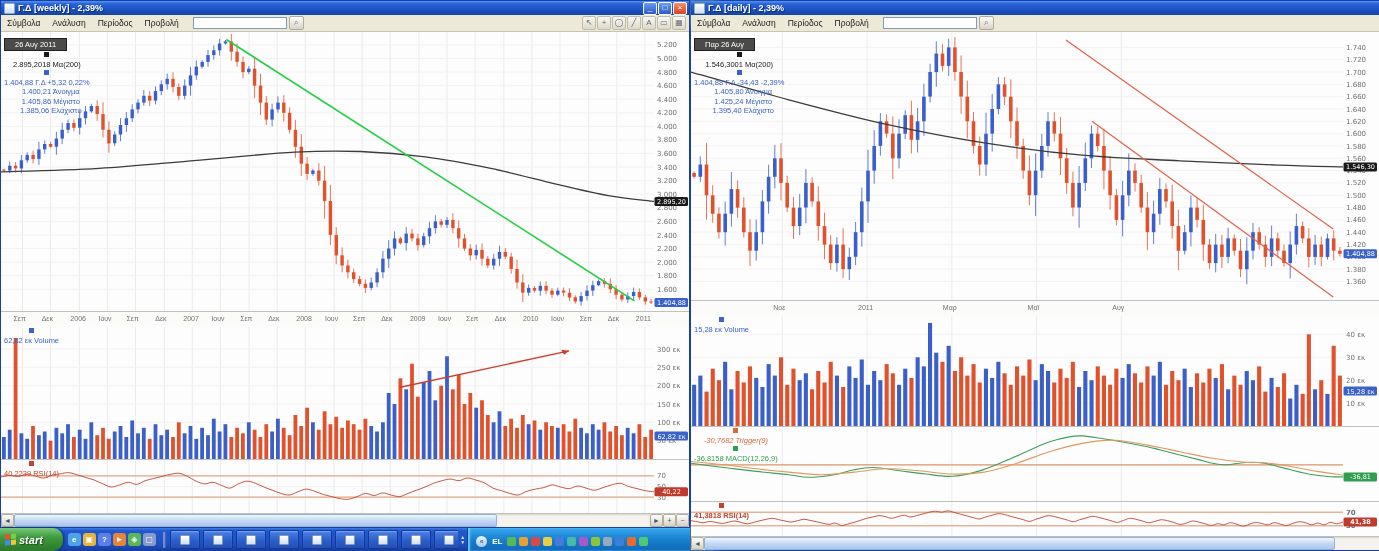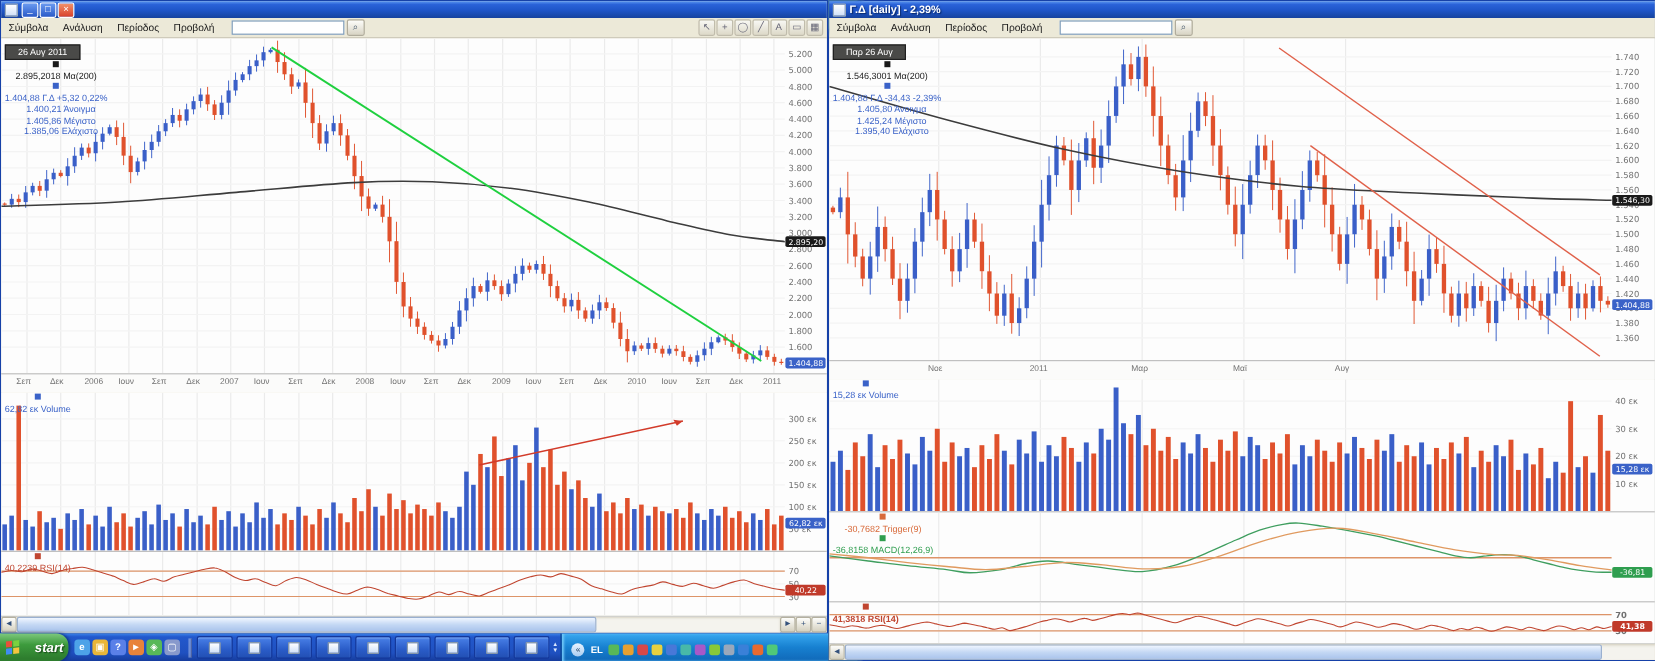--- a/index.html
+++ b/index.html
@@ -49,21 +49,21 @@
   
   .hscroll{height:13px;flex:0 0 13px;display:flex;background:#ece9d8;border-top:1px solid #c0c0c0;}
   .sbtn{width:13px;height:100%;box-sizing:border-box;font-size:7px;line-height:12px;text-align:center;
     color:#35527c;background:linear-gradient(#fdfdfb,#d5d1c0);border:1px solid #b4b0a0;border-radius:2px;}
   .strack{flex:1;position:relative;background:#f4f3ee;box-shadow:inset 0 1px 2px #d8d4c4;}
   .sthumb{position:absolute;top:0;height:100%;box-sizing:border-box;border:1px solid #9ab0d0;
     border-radius:2px;background:linear-gradient(#f0f6ff,#c4d8f4 50%,#aac4ec);}
   
   .taskbar{position:absolute;left:0;top:528px;width:690px;height:23px;display:flex;align-items:stretch;
     background:linear-gradient(180deg,#3a80e8 0%,#2258cc 12%,#1f50c0 70%,#163c9c 100%);}
-  .startbtn{flex:0 0 auto;display:flex;align-items:center;gap:13px;padding:0 4px 0 5px;
+  .startbtn{flex:0 0 auto;display:flex;align-items:center;gap:3px;padding:0 20px 0 5px;
     background:linear-gradient(180deg,#7cc87c 0%,#3d9b3d 40%,#2e7d2e 90%);
     border-radius:0 10px 10px 0;box-shadow:1px 0 3px #0a2a6a;text-align:center;}
   .startbtn .slabel{color:#fff;font-size:11px;font-weight:bold;font-style:italic;
     text-shadow:1px 1px 1px #1a4a1a;}
   .flag{width:11px;height:11px;display:grid;grid-template-columns:5px 5px;grid-template-rows:5px 5px;
     gap:1px;transform:skewY(-6deg);}
   .flag i{display:block;}
   .qlaunch{display:flex;align-items:center;gap:2px;padding:0 5px;}
   .qicon{width:13px;height:13px;border-radius:3px;font-size:8px;line-height:13px;text-align:center;
     color:#fff;font-weight:bold;}
@@ -87,20 +87,21 @@
   .clock{color:#fff;font-size:11px;padding-left:4px;text-shadow:0 1px 1px #0a3a6a;margin-top:48px;}
 </style>
 </head>
 <body>
 
 <div class="screen">
 
   <div class="window lw" style="left:0;top:0;width:690px;height:528px;">
     <div class="titlebar">
       <span class="titleicon"></span>
+      <span class="titletext">Γ.Δ [weekly] - 2,39%</span>
       <span class="winbtns">
         <span class="wbtn">_</span>
         <span class="wbtn">□</span>
         <span class="wbtn close">×</span>
       </span>
     </div>
     <div class="menubar">
       <span><span class="menuitem">Σύμβολα</span><span class="menuitem">Ανάλυση</span><span class="menuitem">Περίοδος</span><span class="menuitem">Προβολή</span></span>
       <input class="searchbox" value="" style="">
       <span class="magbtn">⌕</span>
@@ -1120,21 +1121,21 @@
           <rect x="640.6" y="29.8" width="4.1" height="80.2" fill="#e0512c"></rect>
           <rect x="646.8" y="59.6" width="4.1" height="50.4" fill="#e0512c"></rect>
           <rect x="652.5" y="70.5" width="33.5" height="9" rx="1.5" fill="#3a62c8"></rect>
           <text x="669.5" y="77.5" font-size="6.5" fill="#ffffff" text-anchor="middle">15,28 εκ</text>
         </svg></div>
     <div class="pane pane-macd">
       <div class="legend">
         <div>
             <div class="lline">
               <span class="bullet" style="background: rgb(216, 106, 58);"></span>
-              <span style="color: rgb(216, 106, 58);">-30,7682 Trigger(9)</span>
+              <span style="color: rgb(216, 106, 58); font-style: italic;">-30,7682 Trigger(9)</span>
             </div>
             <div class="lline">
               <span class="bullet" style="background: rgb(47, 158, 79);"></span>
               <span style="color: rgb(47, 158, 79);">-36,8158 MACD(12,26,9)</span>
             </div>
           </div>
       </div>
     <svg width="687" height="74">
           <line x1="91.3" y1="0" x2="91.3" y2="74" stroke="#ebebeb" stroke-width="1"></line>
           <line x1="176.0" y1="0" x2="176.0" y2="74" stroke="#ebebeb" stroke-width="1"></line>

